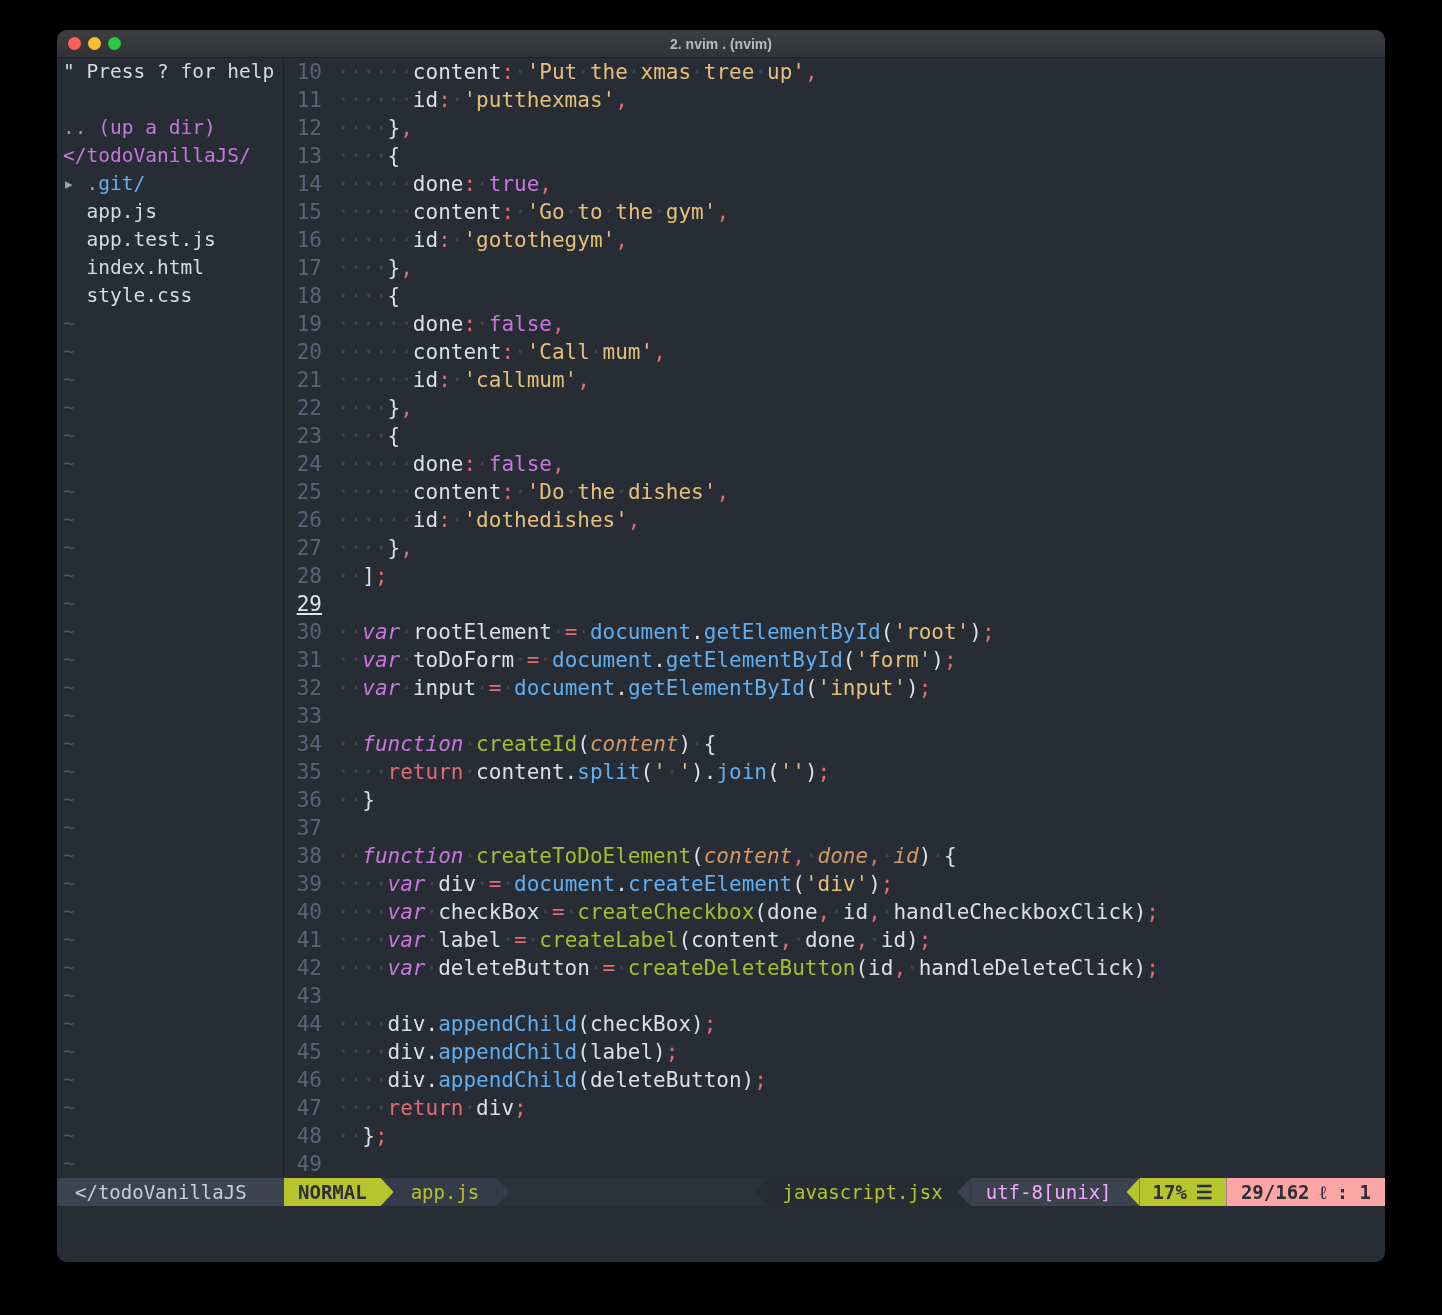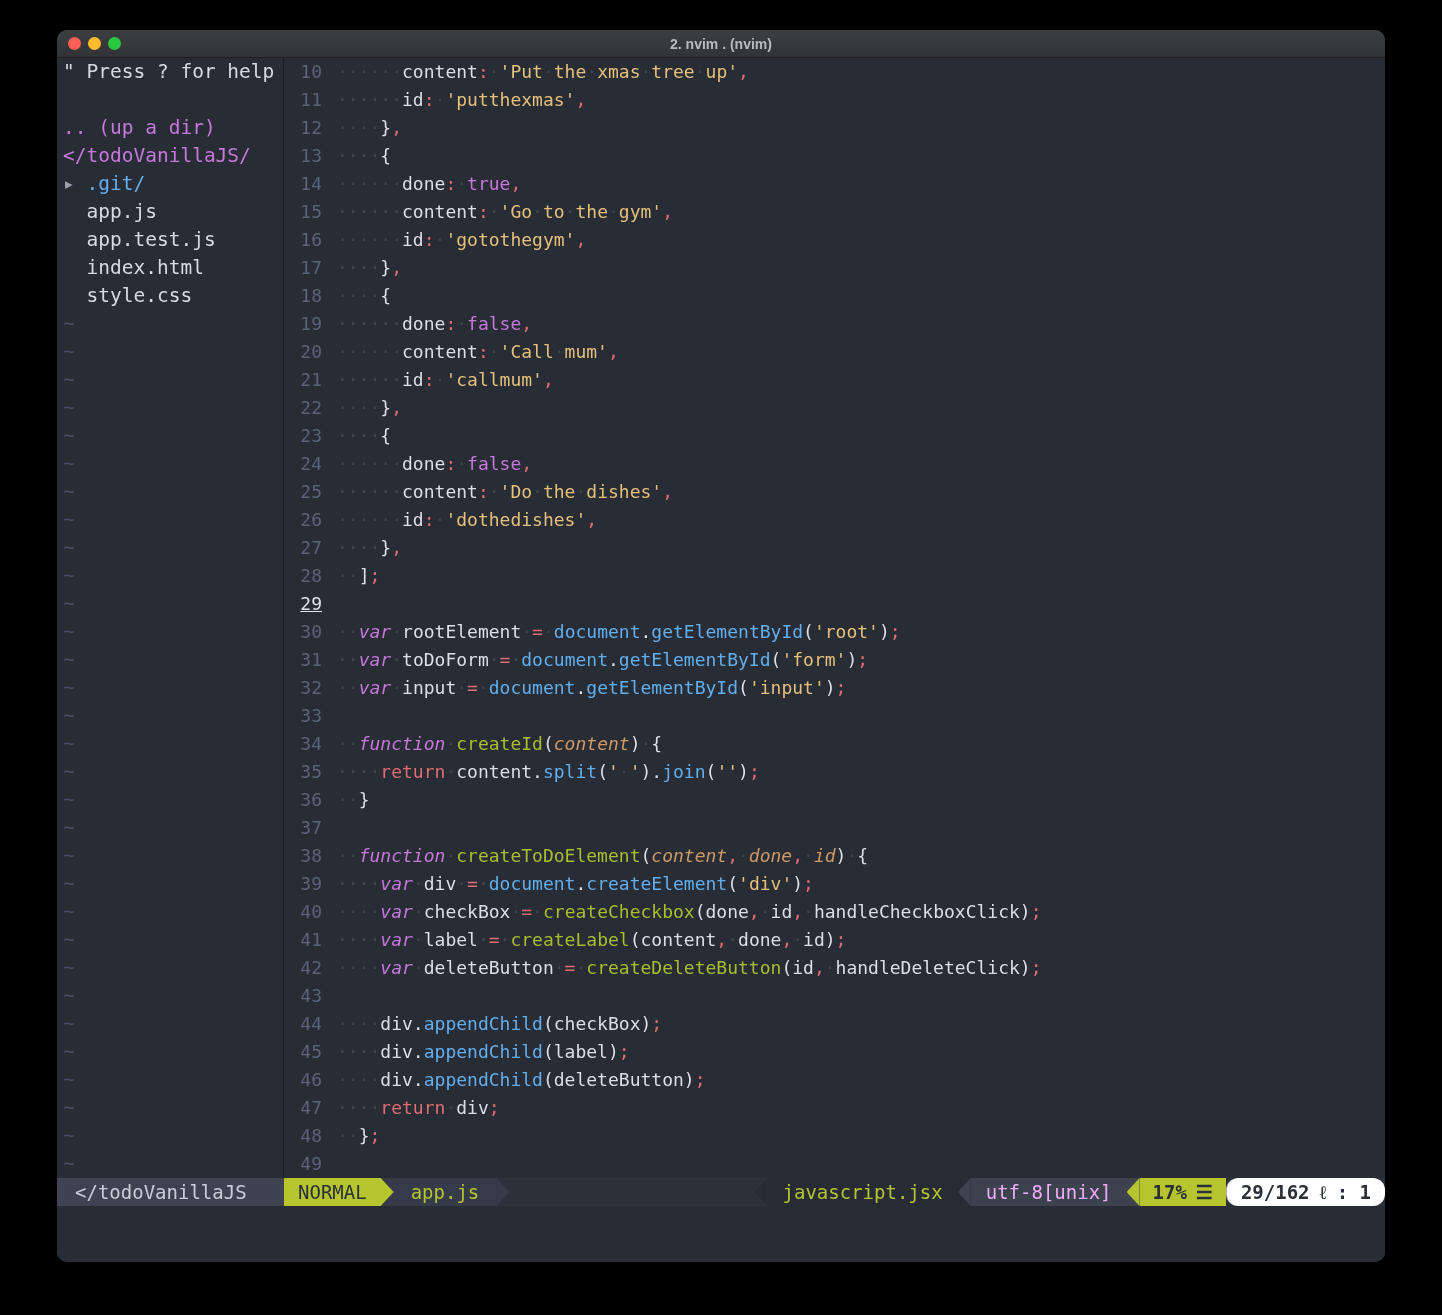--- a/index.html
+++ b/index.html
@@ -25,47 +25,47 @@
   .main{ flex:1 1 auto; display:flex; min-height:0; background:#282c34; }
   .sidebar{ flex:0 0 227px; border-right:1px solid #1c1f26; font-size:19.5px; line-height:28px;
     padding-left:6px; color:#d6dae2; overflow:hidden; }
   .srow{ height:28px; white-space:pre; }
   .srow.updir{ color:#c678dd; }
   .srow.cwd{ color:#c678dd; }
   .srow.dir .slabel{ color:#61afef; }
   .arrowico{ color:#9da3ae; }
   .srow.tilde{ color:#4b5263; }
 
-  .editor{ flex:1; font-size:18px; line-height:28px; overflow:hidden; }
+  .editor{ flex:1; font-size:21px; line-height:28px; overflow:hidden; }
   .eline{ display:flex; height:28px; }
   .gutter{ flex:0 0 38px; text-align:right; color:#5a6378; }
   .gutter.cur{ color:#dfe3ea;text-decoration:underline; }
   .code{ white-space:pre; margin-left:15px; }
 
   .tk-ws{ color:#3e4551; }
   .tk-fg{ color:#dcdfe4; }
   .tk-red{ color:#e06c75; }
   .tk-str{ color:#e5c07b; }
   .tk-purple{ color:#c678dd; }
   .tk-kw{ color:#c678dd; font-style:italic; }
   .tk-green{ color:#a8be2d;text-align:right; }
   .tk-blue{ color:#61afef; }
   .tk-param{ color:#d19a66; font-style:italic; }
 
   
   .statusline{ flex:0 0 28px; display:flex; font-size:19px; line-height:28px; background:#2c323c; overflow:hidden; }
   .sl-left{ flex:0 0 227px; background:#3d4350; color:#c9cfd9; padding-left:18px; white-space:pre; }
-  .sl-mode{ background:#b6c42e; color:#2b2f38; font-weight:normal; padding:0 14px; }
+  .sl-mode{ background:#b6c42e; color:#2b2f38; font-weight:bold; padding:0 14px; }
   .sl-file{ background:#353b48; color:#b6c42e; padding:0 17px; }
   .sl-mid{ flex:1 1 auto; background:#2c323c; }
   .sl-ft{ background:#262b34; color:#b6c42e; padding:0 15px; }
   .sl-enc{ background:#3c424e; color:#f0abfc; padding:0 15px; }
   .sl-prog{ background:#b6c42e; color:#2b2f38; font-weight:bold; padding:0 13px; display:flex; gap:9px; }
-  .sl-loc{ background:#ffffff; color:#2b2f38; font-weight:bold; padding:0 14px; display:flex; gap:10px;
-    border-left:1px solid rgba(40,44,52,.35);border-radius:12px; }
+  .sl-loc{ background:#fca5a5; color:#2b2f38; font-weight:bold; padding:0 14px; display:flex; gap:10px;
+    border-left:1px solid rgba(40,44,52,.35); }
   .sl-arrow{ flex:0 0 13px; position:relative; }
   .sl-arrow::before{ content:""; position:absolute; inset:0; }
   .a-mode{ background:#353b48; } .a-mode::before{ background:#b6c42e; clip-path:polygon(0 0,100% 50%,0 100%); }
   .a-file{ background:#2c323c; } .a-file::before{ background:#353b48; clip-path:polygon(0 0,100% 50%,0 100%); }
   .a-ft{ background:#2c323c; }   .a-ft::before{ background:#262b34; clip-path:polygon(100% 0,0 50%,100% 100%); }
   .a-enc{ background:#262b34; }  .a-enc::before{ background:#3c424e; clip-path:polygon(100% 0,0 50%,100% 100%); }
   .a-prog{ background:#3c424e; } .a-prog::before{ background:#b6c42e; clip-path:polygon(100% 0,0 50%,100% 100%); }
 
   .cmdline{ flex:0 0 56px; background:#282c34; }
 </style>

